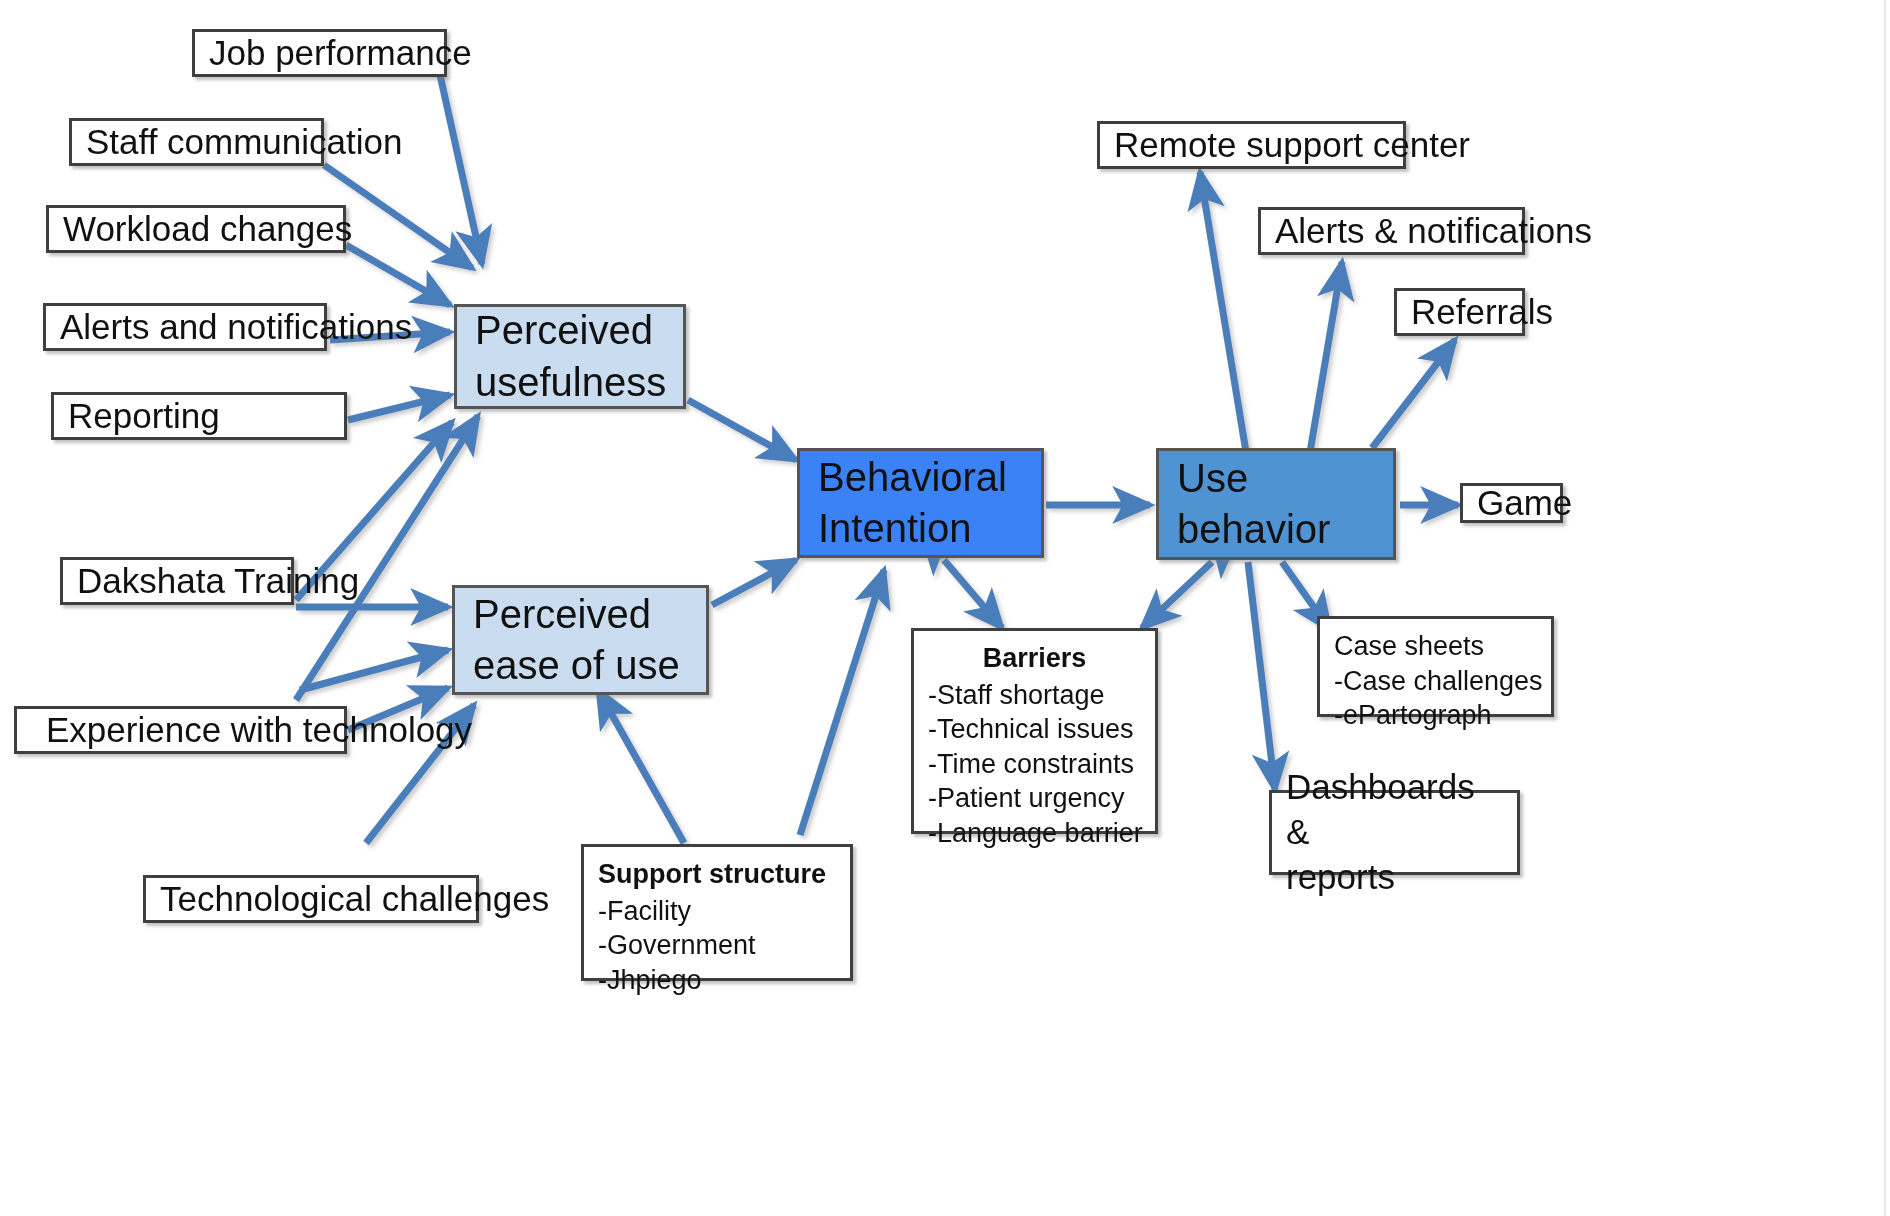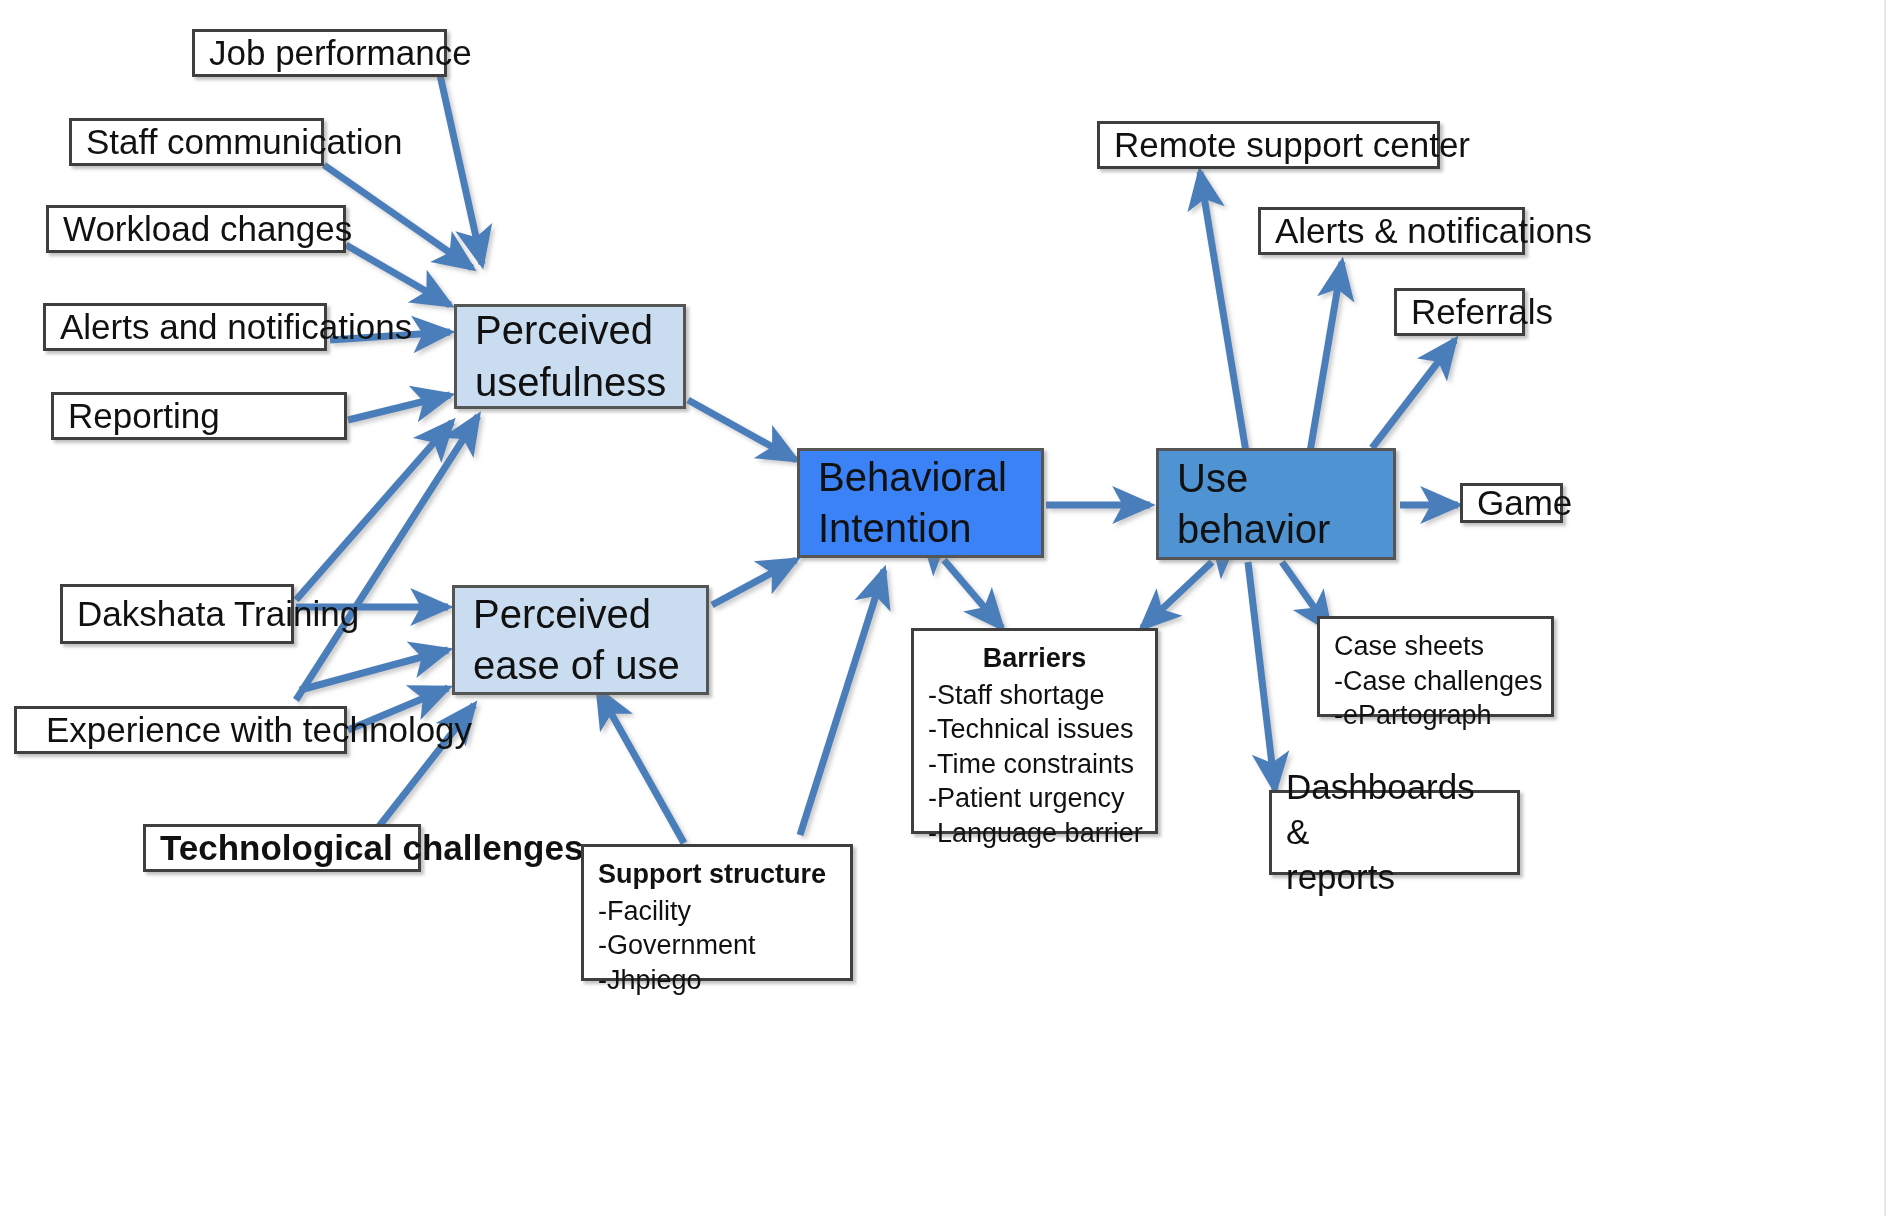--- a/index.html
+++ b/index.html
@@ -168,29 +168,29 @@
   </div>
 
   <div class="node plain" style="left:43px; top:303px; width:284px; height:48px;">
     <span class="txt">Alerts and notifications</span>
   </div>
 
   <div class="node plain" style="left:51px; top:392px; width:296px; height:48px;">
     <span class="txt">Reporting</span>
   </div>
 
-  <div class="node plain" style="left:60px; top:584px; width:234px; height:60px;">
+  <div class="node plain" style="left:60px; top:557px; width:234px; height:48px;">
     <span class="txt">Dakshata Training</span>
   </div>
 
   <div class="node plain" style="left:14px; top:706px; width:333px; height:48px;padding-left:29px;">
     <span class="txt">Experience with technology</span>
   </div>
 
-  <div class="node plain" style="left:143px; top:824px; width:278px; height:48px;font-weight:bold;">
+  <div class="node plain" style="left:143px; top:875px; width:336px; height:48px;">
     <span class="txt">Technological challenges</span>
   </div>
 
   <div class="node core fill-light" style="left:454px; top:304px; width:232px; height:105px;">
     <span class="line">Perceived</span>
     <span class="line">usefulness</span>
   </div>
 
   <div class="node core fill-light" style="left:452px; top:585px; width:257px; height:110px;">
     <span class="line">Perceived</span>
@@ -216,21 +216,21 @@
     <span class="list-item">-Language barrier</span>
   </div>
 
   <div class="node list" style="left:581px; top:844px; width:272px; height:137px;">
     <span class="list-title">Support structure</span>
     <span class="list-item">-Facility</span>
     <span class="list-item">-Government</span>
     <span class="list-item">-Jhpiego</span>
   </div>
 
-  <div class="node plain" style="left:1097px; top:121px; width:343px; height:48px;">
+  <div class="node plain" style="left:1097px; top:121px; width:309px; height:48px;">
     <span class="txt">Remote support center</span>
   </div>
 
   <div class="node plain" style="left:1258px; top:207px; width:267px; height:48px;">
     <span class="txt">Alerts &amp; notifications</span>
   </div>
 
   <div class="node plain" style="left:1394px; top:288px; width:131px; height:48px;">
     <span class="txt">Referrals</span>
   </div>

